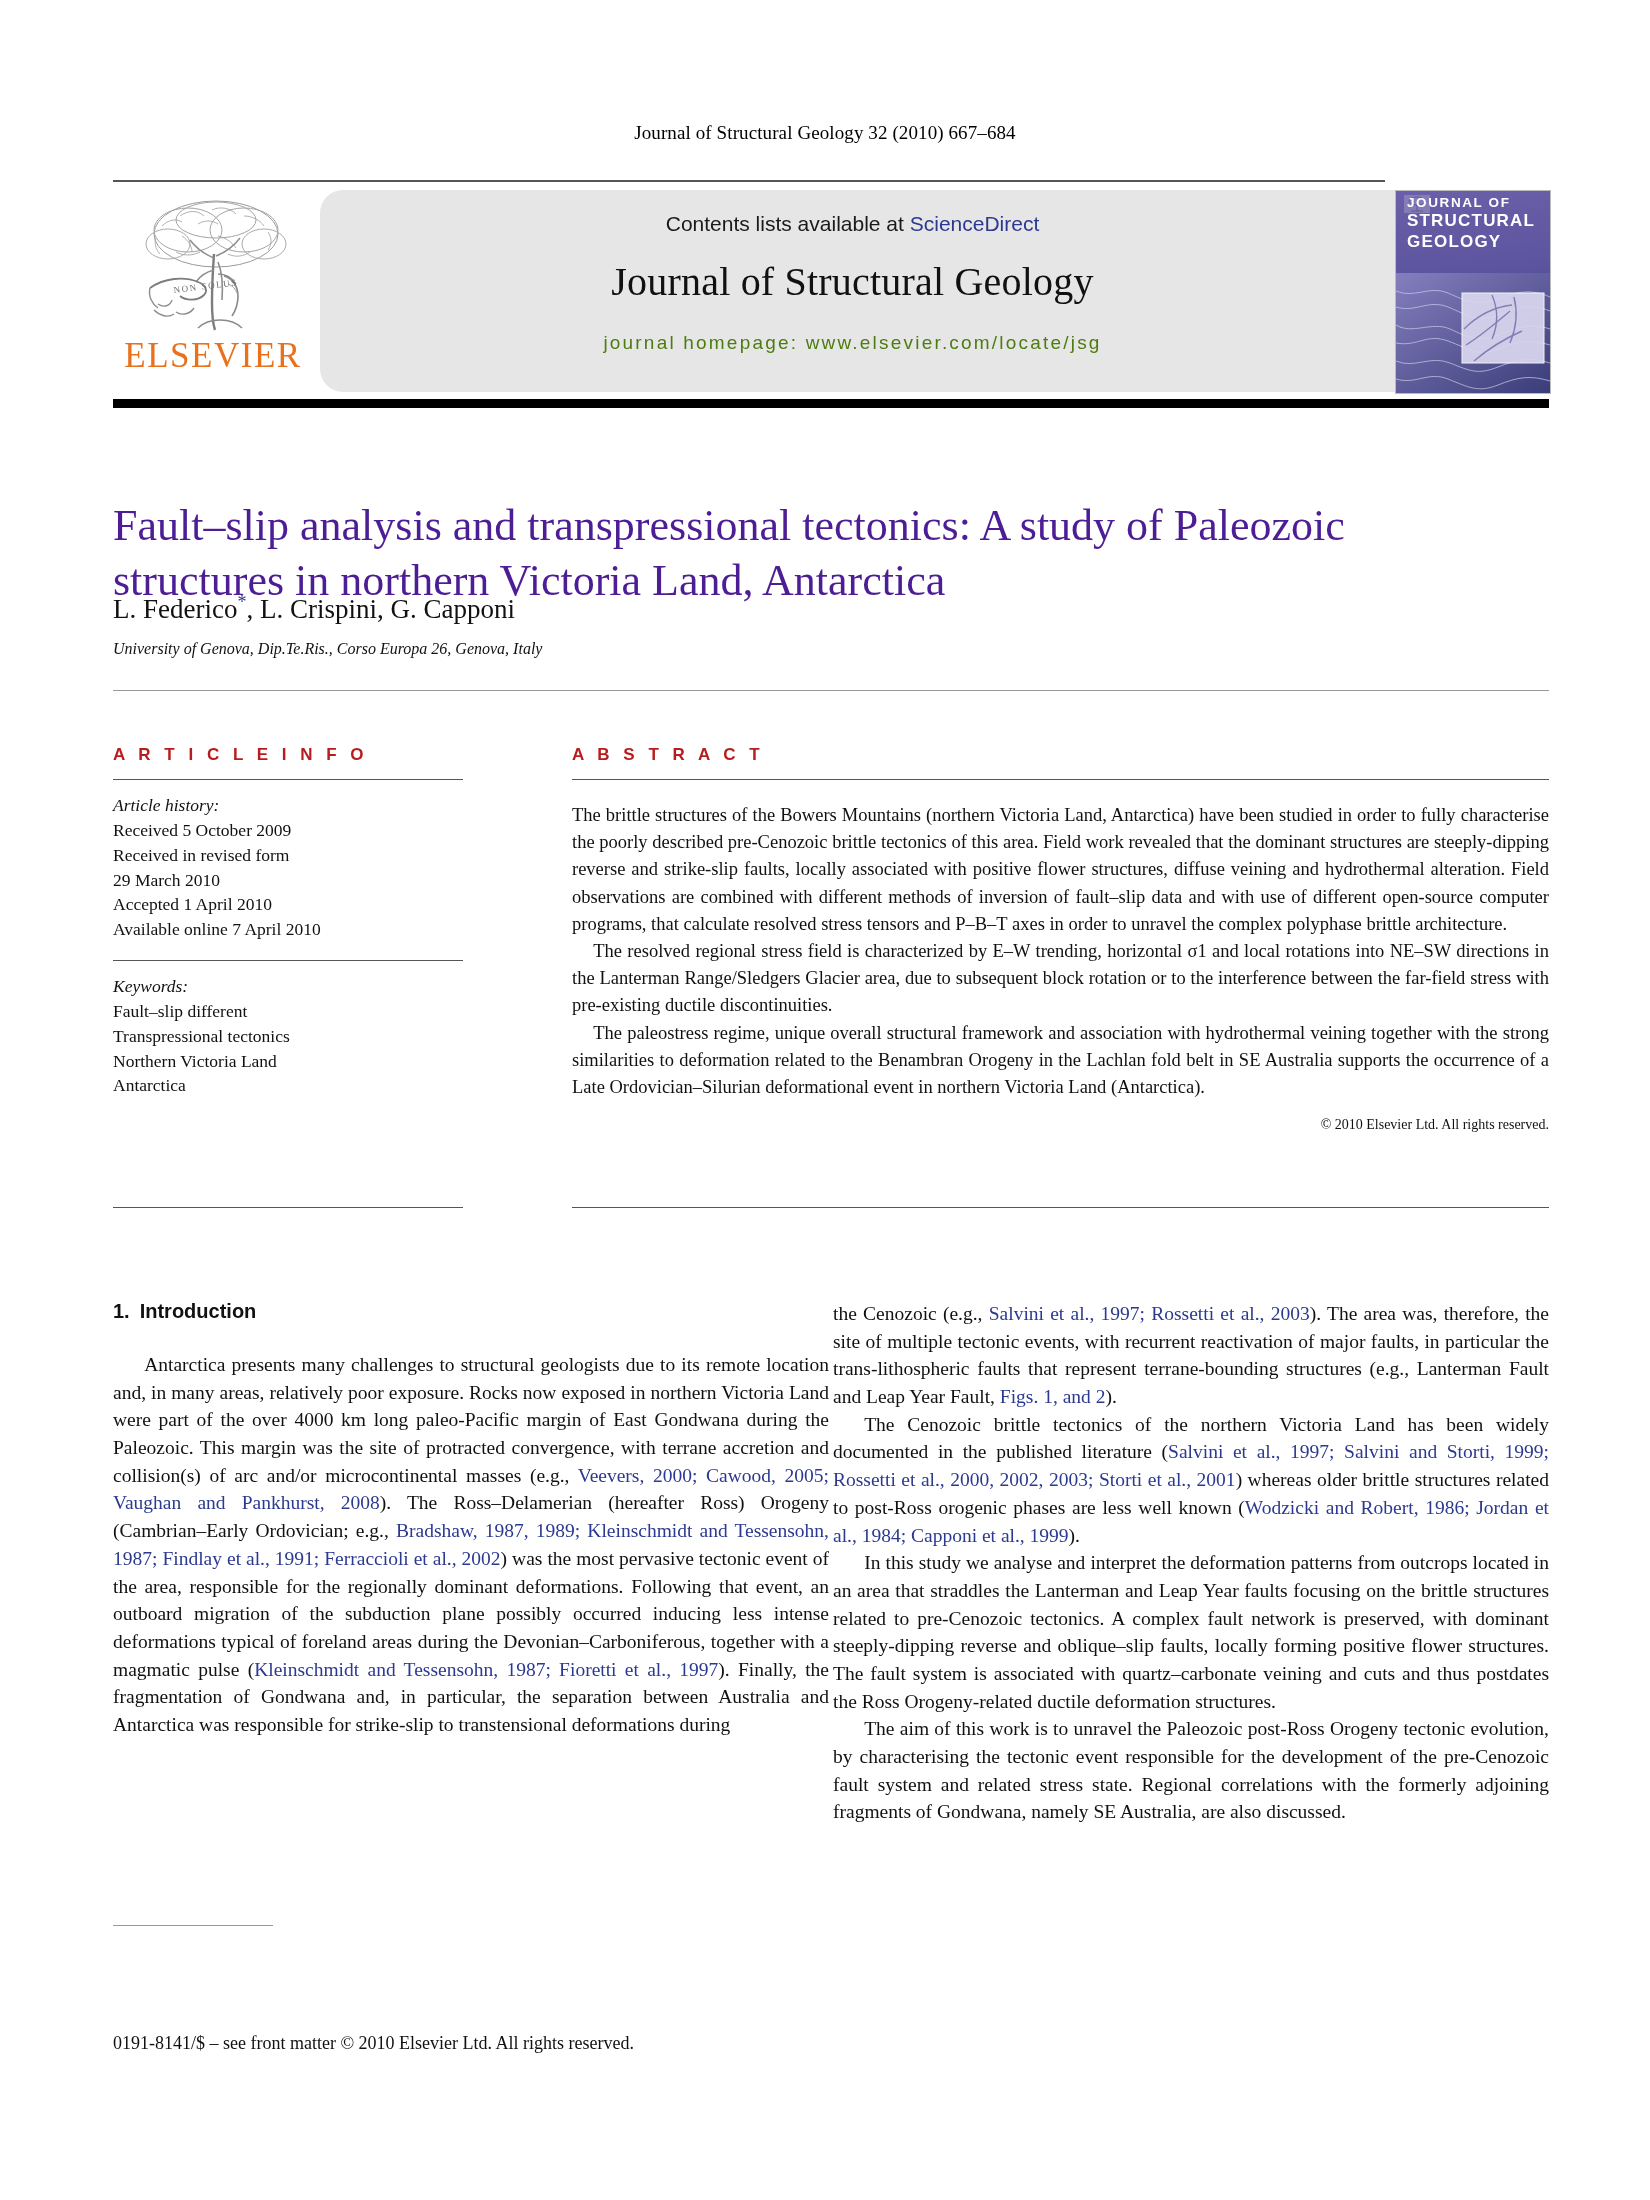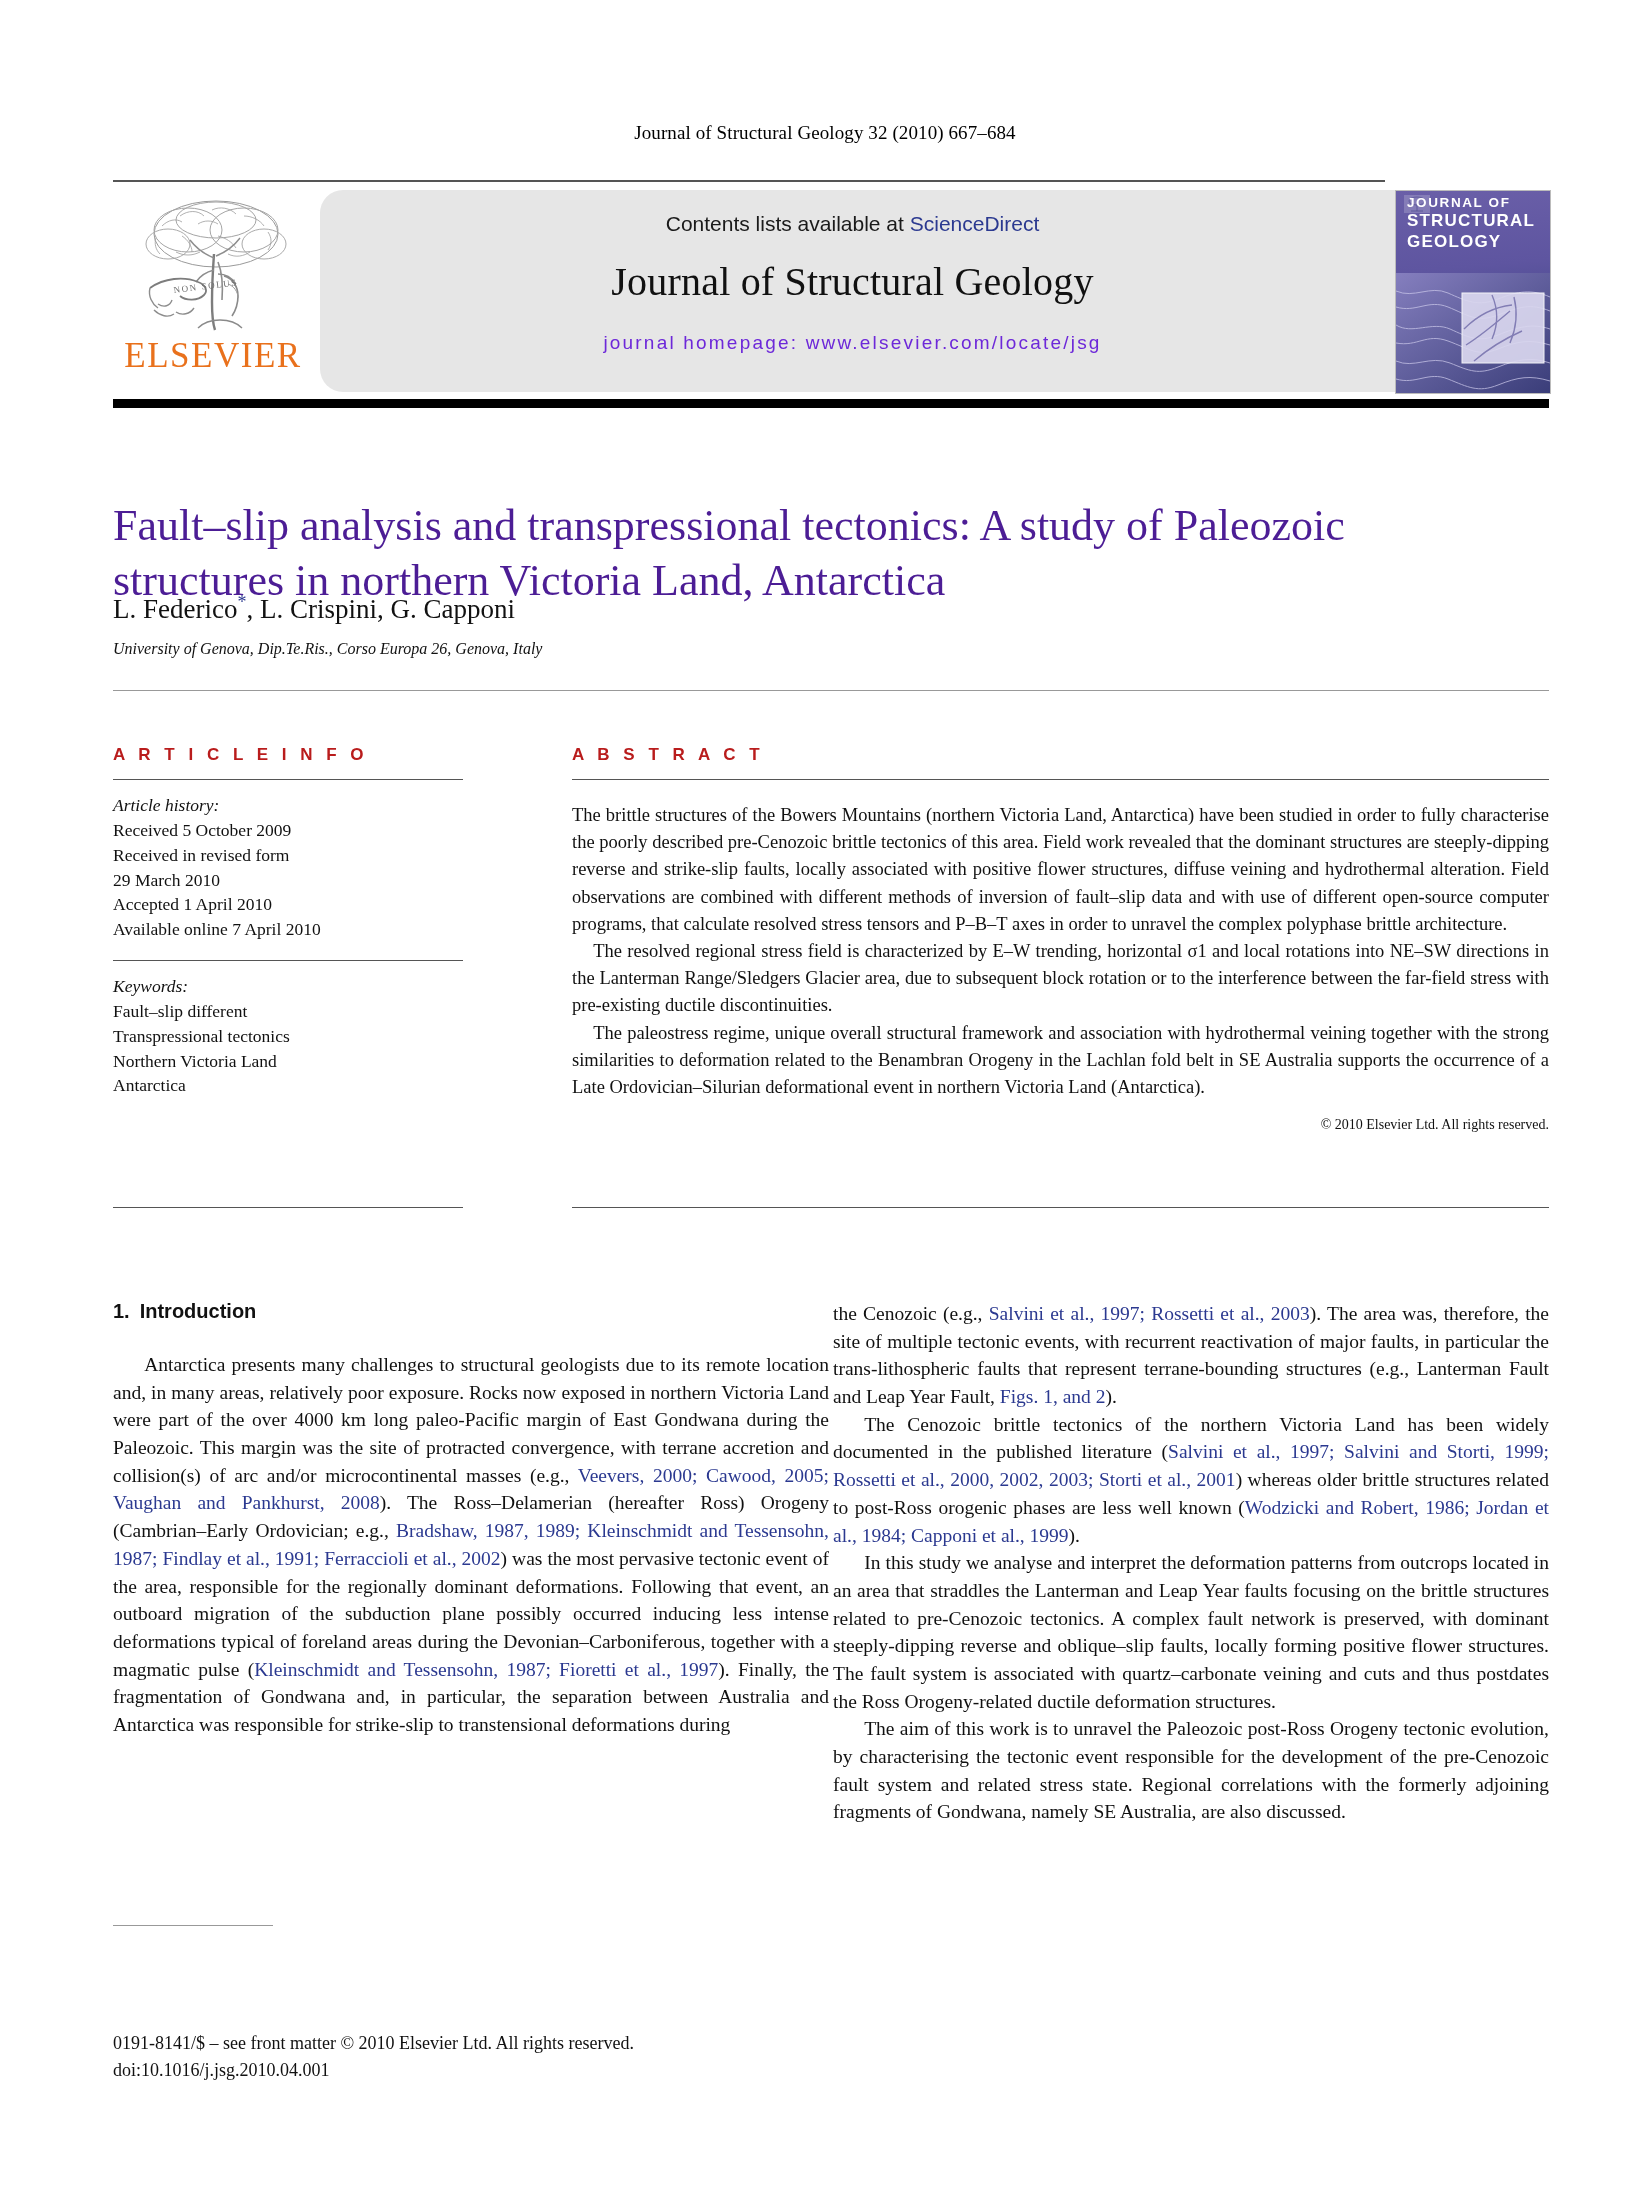--- a/index.html
+++ b/index.html
@@ -43,21 +43,21 @@
     font-family:"Liberation Sans", sans-serif; font-size:21px; color:#1a1a1a;
   }
   .band-line1 .sd { color:#2b3990; }
   .band-title {
     position:absolute; top:68px; left:0; width:1065px; text-align:center;
     font-size:40px; font-weight:400; color:#111; letter-spacing:.2px;
   }
   .band-line3 {
     position:absolute; top:142px; left:0; width:1065px; text-align:center;
     font-family:"Liberation Sans", sans-serif;
-    font-size:19px; letter-spacing:2.2px; color:#6d28d9;
+    font-size:19px; letter-spacing:2.2px; color:#4d7c0f;
   }
   .mast-cover {
     position:absolute; left:1282px; top:0; width:154px; height:202px;
     border:1px solid #bbb; overflow:hidden;
     background:linear-gradient(175deg,#6a5fa8 0%,#5e55a0 38%,#4a4a8e 62%,#3c3f80 100%);
   }
   .cover-txt {
     position:absolute; left:11px; top:4px; width:132px;
     font-family:"Liberation Sans", sans-serif; color:#fff;
     font-size:13.5px; font-weight:bold; letter-spacing:1.6px; line-height:1.22;
@@ -299,16 +299,15 @@
     <p class="body-p" style="text-indent:0">the Cenozoic (e.g., <span class="cit">Salvini et al., 1997; Rossetti et al., 2003</span>). The area was, therefore, the site of multiple tectonic events, with recurrent reactivation of major faults, in particular the trans-lithospheric faults that represent terrane-bounding structures (e.g., Lanterman Fault and Leap Year Fault, <span class="cit">Figs. 1, and 2</span>).</p>
     <p class="body-p">The Cenozoic brittle tectonics of the northern Victoria Land has been widely documented in the published literature (<span class="cit">Salvini et al., 1997; Salvini and Storti, 1999; Rossetti et al., 2000, 2002, 2003; Storti et al., 2001</span>) whereas older brittle structures related to post-Ross orogenic phases are less well known (<span class="cit">Wodzicki and Robert, 1986; Jordan et al., 1984; Capponi et al., 1999</span>).</p>
     <p class="body-p">In this study we analyse and interpret the deformation patterns from outcrops located in an area that straddles the Lanterman and Leap Year faults focusing on the brittle structures related to pre-Cenozoic tectonics. A complex fault network is preserved, with dominant steeply-dipping reverse and oblique–slip faults, locally forming positive flower structures. The fault system is associated with quartz–carbonate veining and cuts and thus postdates the Ross Orogeny-related ductile deformation structures.</p>
     <p class="body-p">The aim of this work is to unravel the Paleozoic post-Ross Orogeny tectonic evolution, by characterising the tectonic event responsible for the development of the pre-Cenozoic fault system and related stress state. Regional correlations with the formerly adjoining fragments of Gondwana, namely SE Australia, are also discussed.</p>
   </div>
 
   <div class="fn-rule"></div>
 
   <div class="copy">
     <div>0191-8141/$ – see front matter © 2010 Elsevier Ltd. All rights reserved.</div>
-    <div>doi:10.1016/j.jsg.2010.04.001</div>
   </div>
 
 </div>
 
 </body></html>

